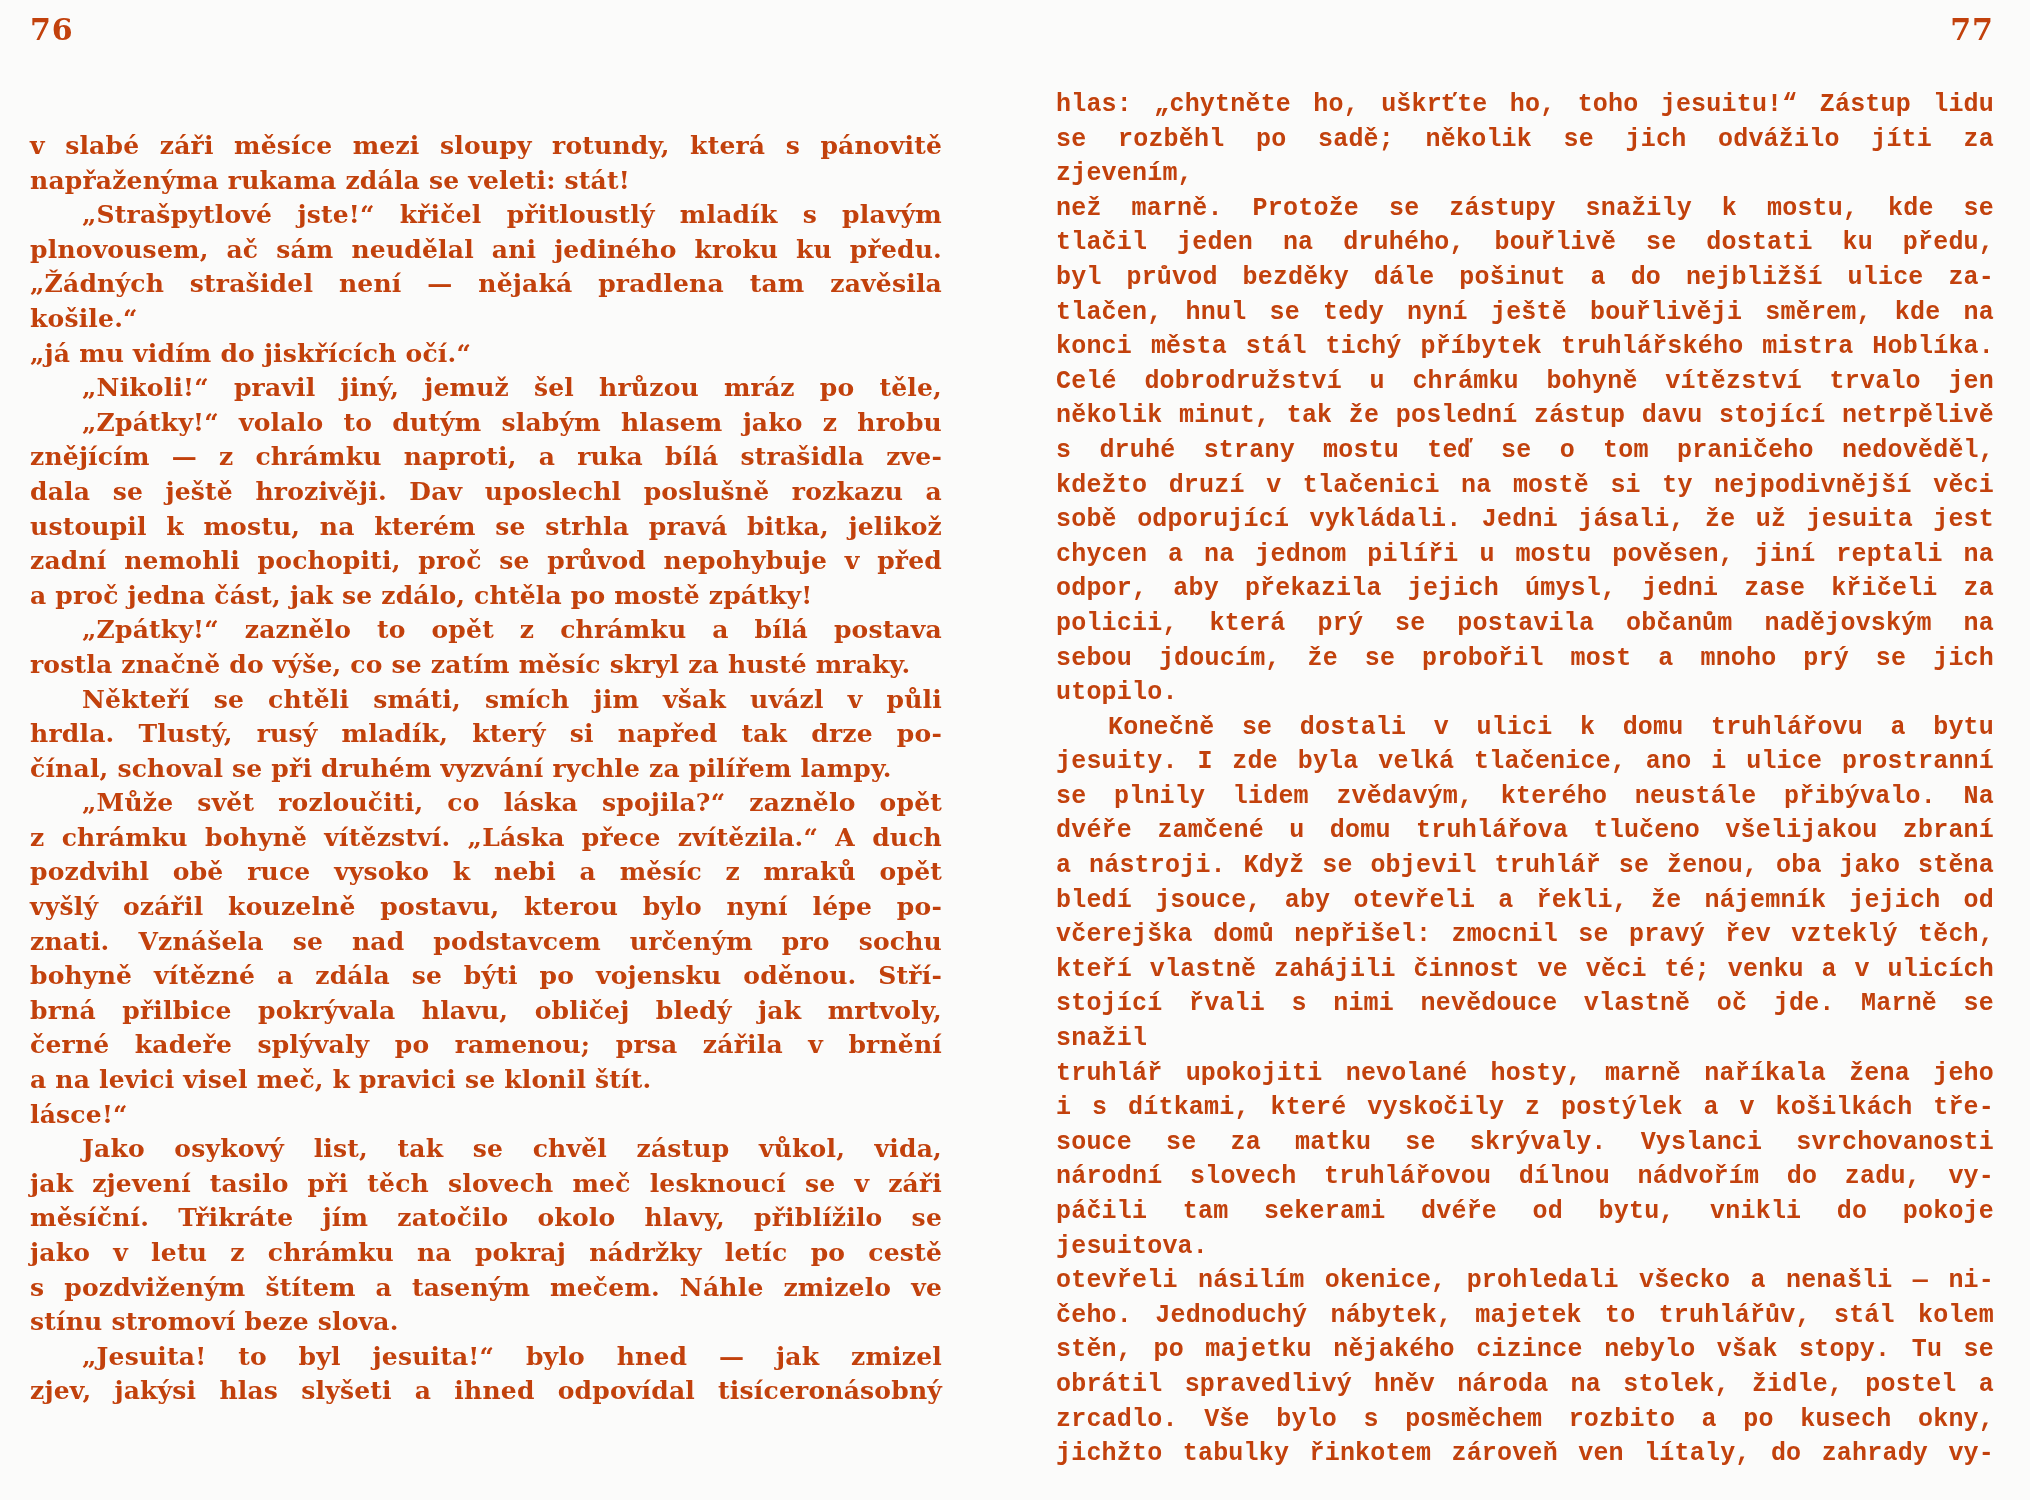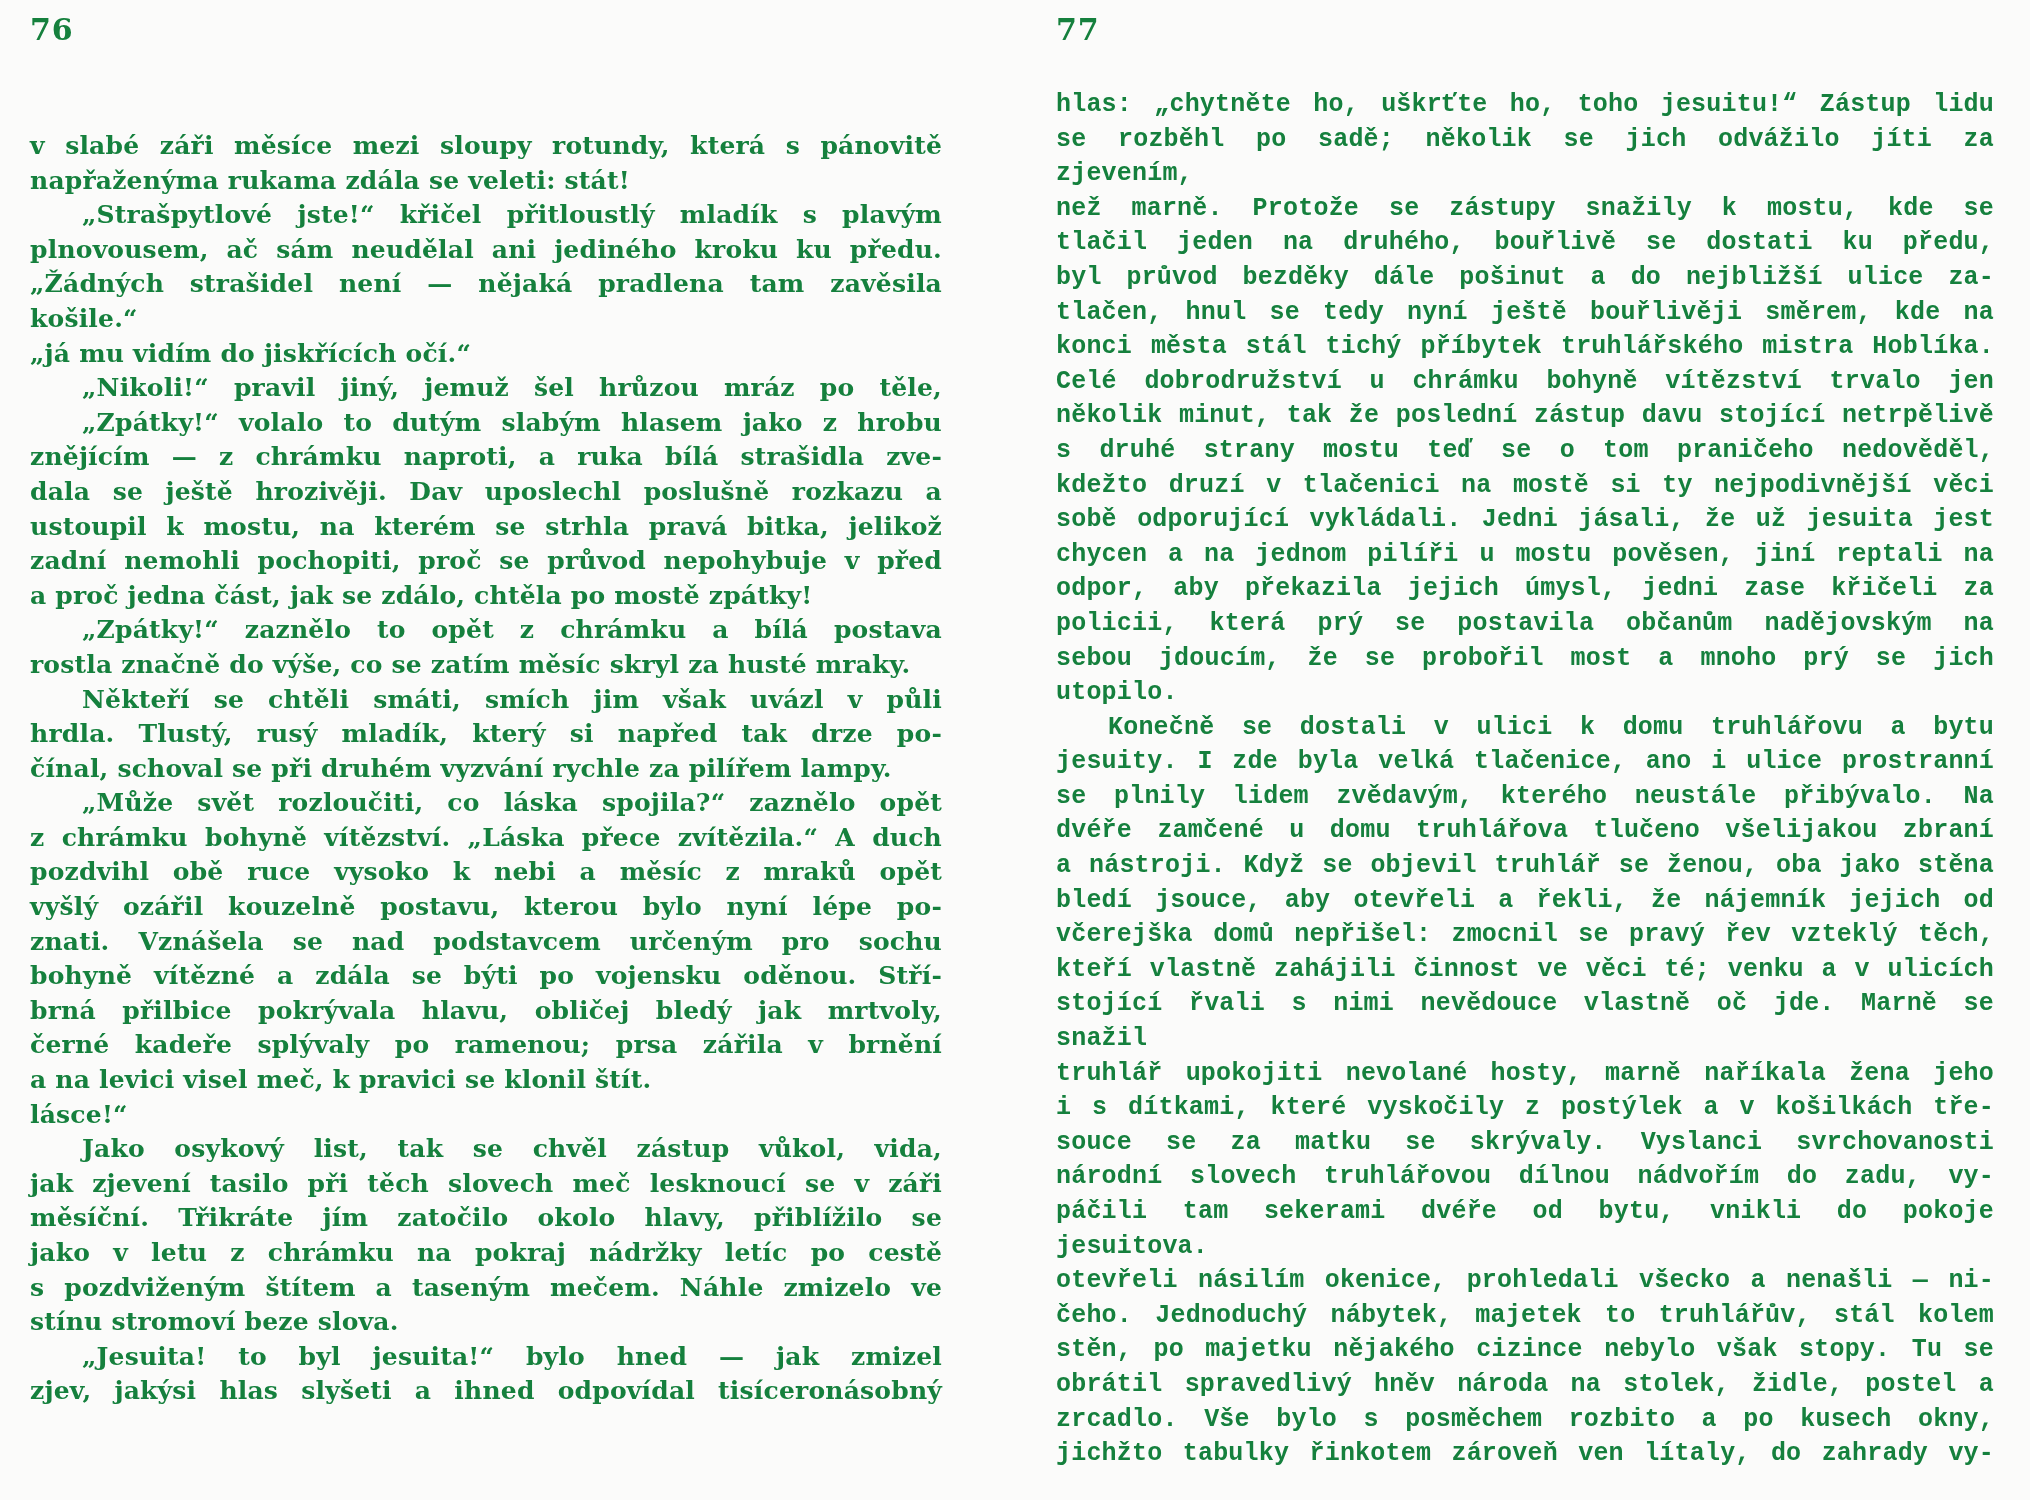--- a/index.html
+++ b/index.html
@@ -8,31 +8,31 @@
     width: 2030px;
     height: 1500px;
     background: #fbfbfa;
     overflow: hidden;
   }
   .spread {
     position: relative;
     width: 2030px;
     height: 1500px;
     font-family: "DejaVu Serif", "Liberation Serif", serif;
-    color: #15803d;
+    color: #c2410c;
   }
   .pagenum {
     position: absolute;
     top: 12px;
     font-size: 30px;
     font-weight: bold;
     letter-spacing: 1px;
   }
   .pagenum.left  { left: 30px; }
-  .pagenum.right { left: 1056px; width: 938px; text-align: left; }
+  .pagenum.right { left: 1056px; width: 938px; text-align: right; }
   .col {
     position: absolute;
     top: 88px;
     font-size: 25px;
     font-weight: bold;
     line-height: 34.6px;
     letter-spacing: 0.2px;
   }
   .col.left  { left: 30px;   width: 912px; margin-top: 41px; }
   .col.right { left: 1056px; width: 938px; font-family: Liberation Mono, monospace; }

